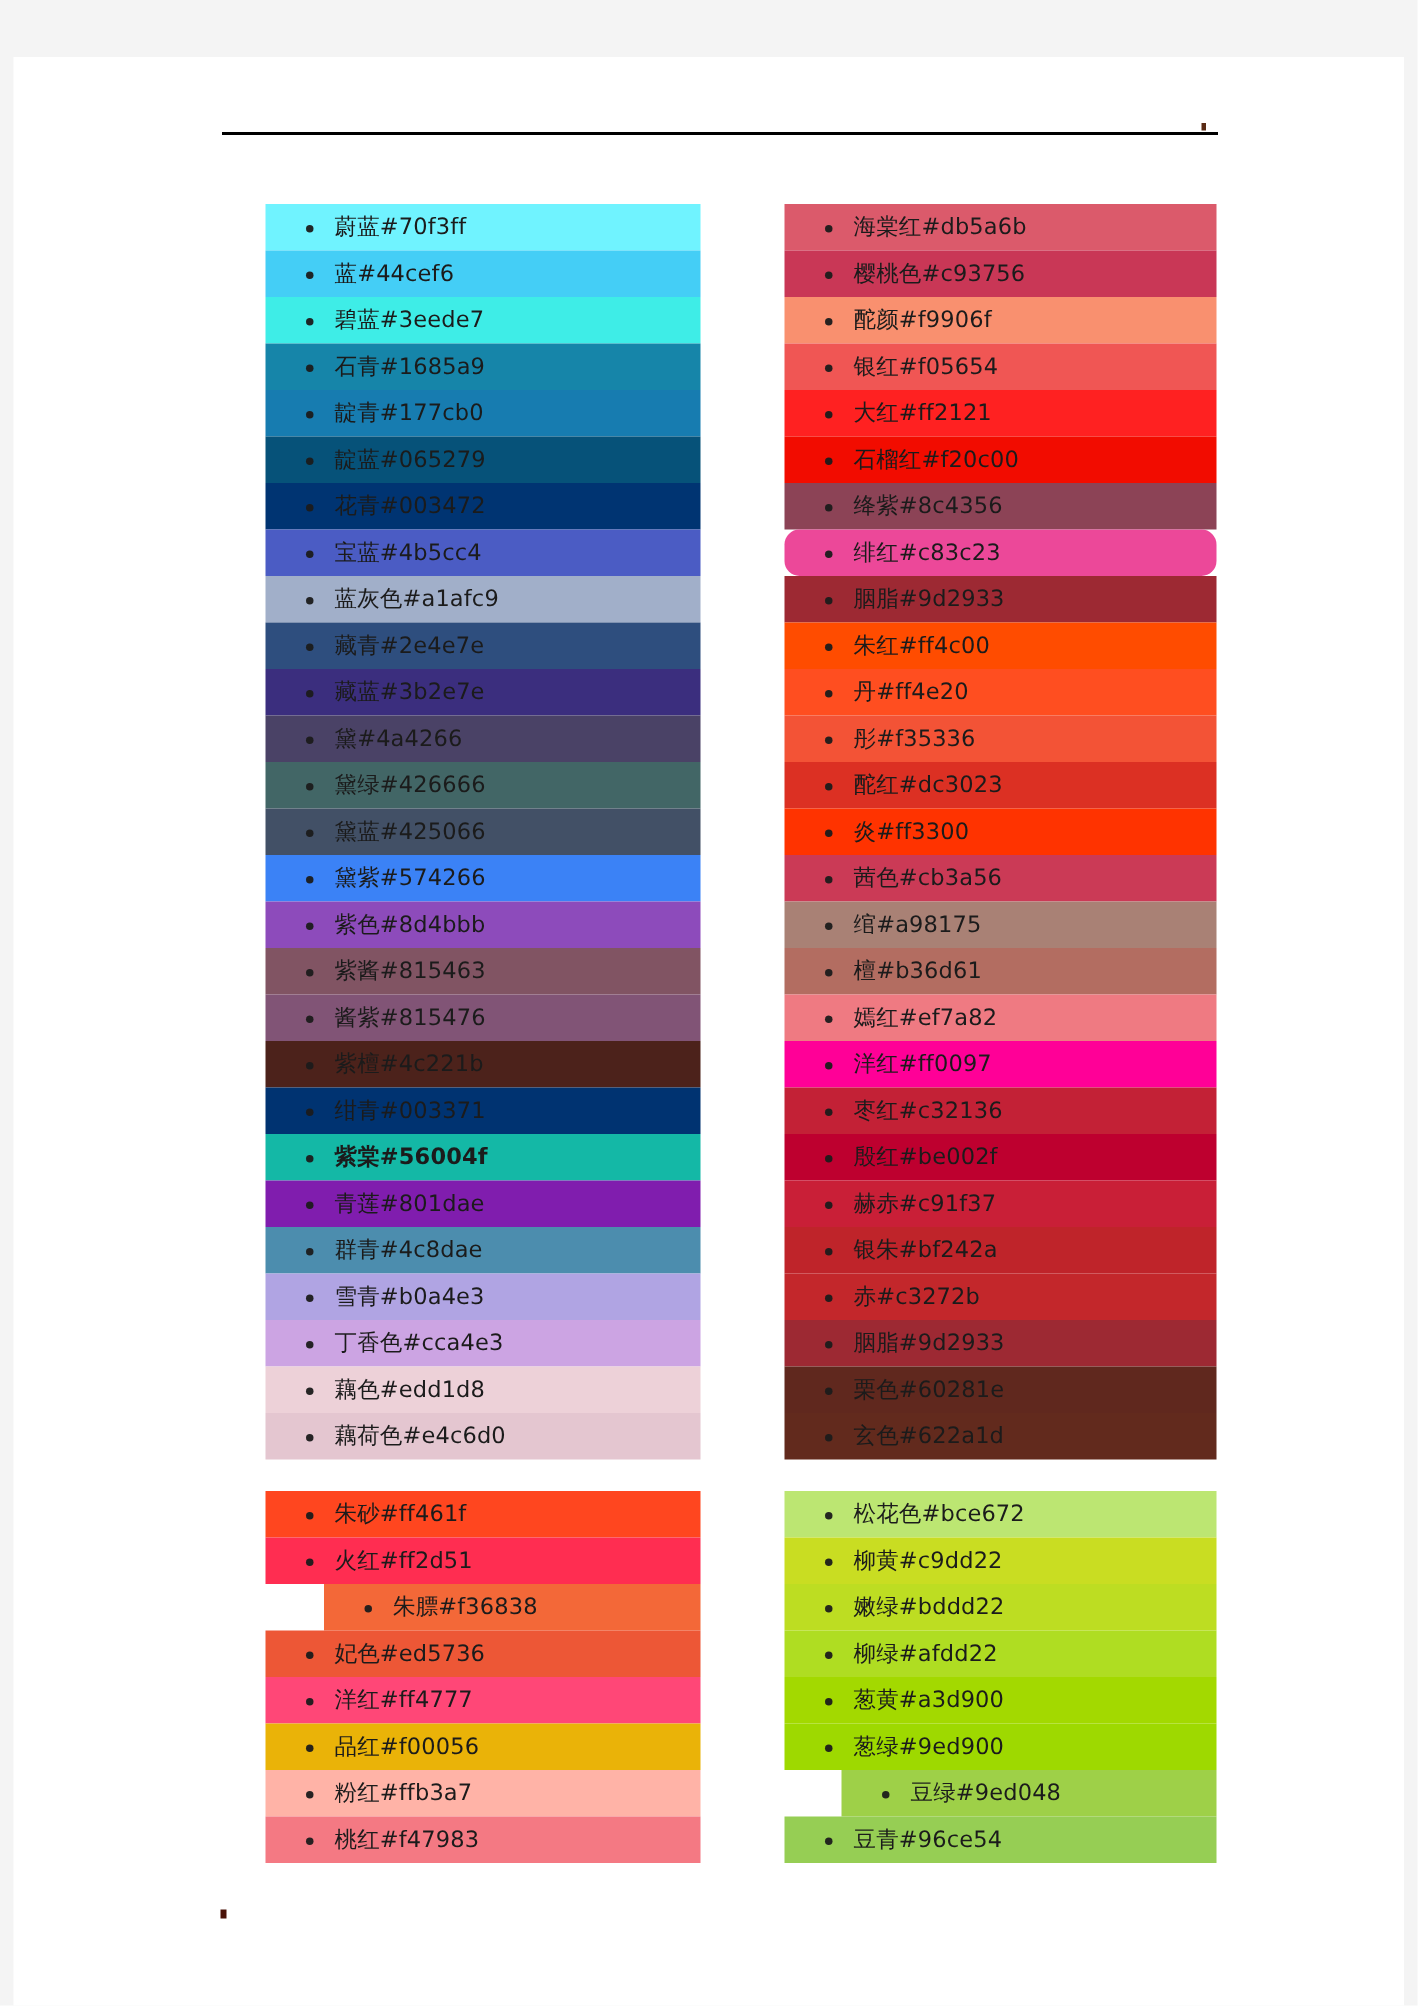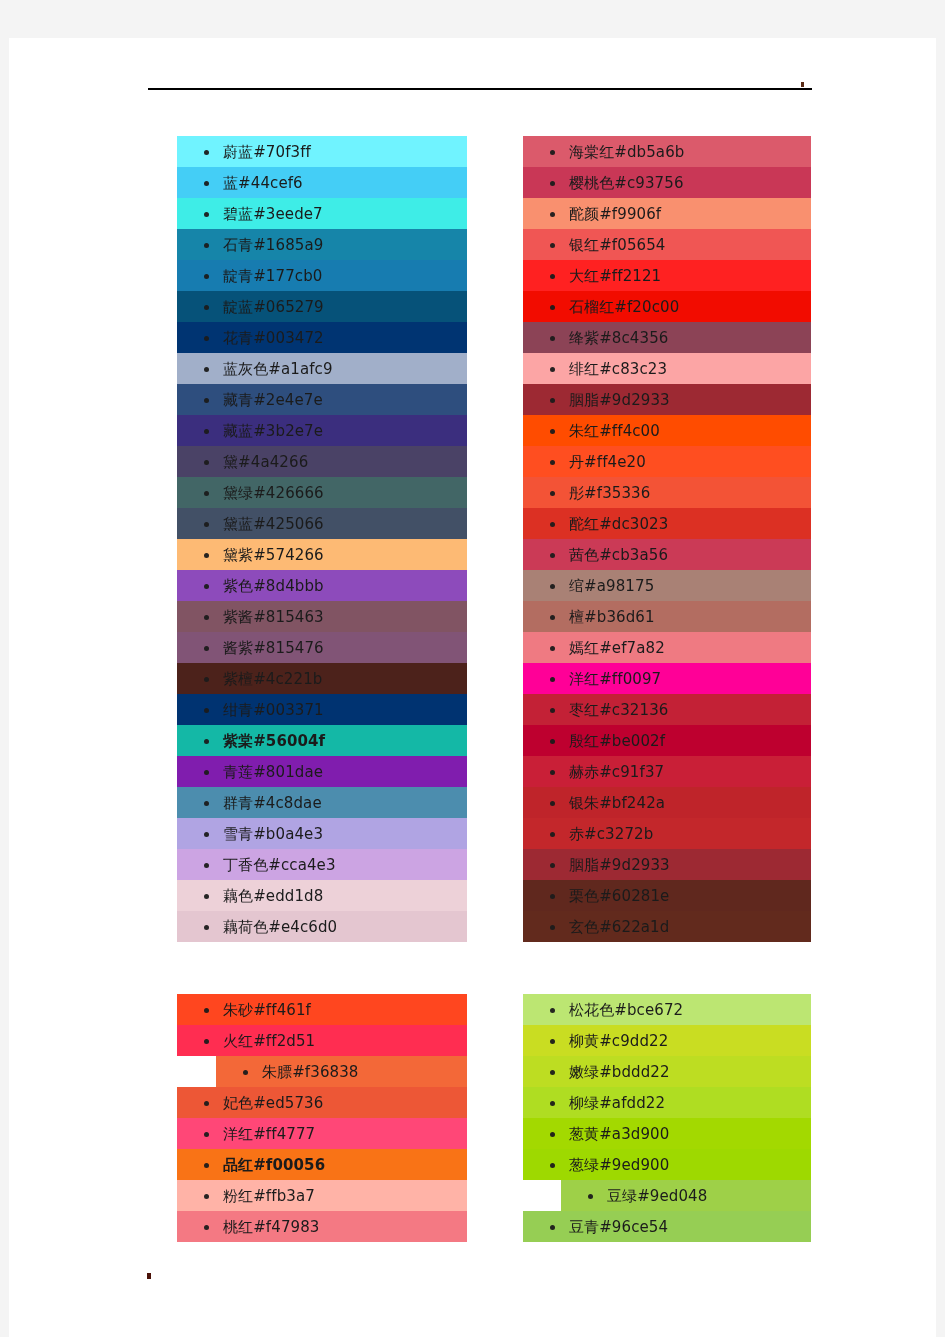--- a/index.html
+++ b/index.html
@@ -116,67 +116,69 @@
 
   <div class="col col-left">
     <div class="swatch-block block-a">
         <div class="swatch-row" style="background: rgb(112, 243, 255);"><span class="bullet"></span><span class="label">蔚蓝#70f3ff</span></div>
         <div class="swatch-row" style="background: rgb(68, 206, 246);"><span class="bullet"></span><span class="label">蓝#44cef6</span></div>
         <div class="swatch-row" style="background: rgb(62, 237, 231);"><span class="bullet"></span><span class="label">碧蓝#3eede7</span></div>
         <div class="swatch-row" style="background: rgb(22, 133, 169);"><span class="bullet"></span><span class="label">石青#1685a9</span></div>
         <div class="swatch-row" style="background: rgb(23, 124, 176);"><span class="bullet"></span><span class="label">靛青#177cb0</span></div>
         <div class="swatch-row" style="background: rgb(6, 82, 121);"><span class="bullet"></span><span class="label">靛蓝#065279</span></div>
         <div class="swatch-row" style="background: rgb(0, 52, 114);"><span class="bullet"></span><span class="label">花青#003472</span></div>
+        <div class="swatch-row" style="background: rgb(75, 92, 196);"><span class="bullet"></span><span class="label">宝蓝#4b5cc4</span></div>
         <div class="swatch-row" style="background: rgb(161, 175, 201);"><span class="bullet"></span><span class="label">蓝灰色#a1afc9</span></div>
         <div class="swatch-row" style="background: rgb(46, 78, 126);"><span class="bullet"></span><span class="label">藏青#2e4e7e</span></div>
         <div class="swatch-row" style="background: rgb(59, 46, 126);"><span class="bullet"></span><span class="label">藏蓝#3b2e7e</span></div>
         <div class="swatch-row" style="background: rgb(74, 66, 102);"><span class="bullet"></span><span class="label">黛#4a4266</span></div>
         <div class="swatch-row" style="background: rgb(66, 102, 102);"><span class="bullet"></span><span class="label">黛绿#426666</span></div>
         <div class="swatch-row" style="background: rgb(66, 80, 102);"><span class="bullet"></span><span class="label">黛蓝#425066</span></div>
-        <div class="swatch-row" style="background: #fdba74;"><span class="bullet"></span><span class="label">黛紫#574266</span></div>
+        <div class="swatch-row" style="background: #3b82f6;"><span class="bullet"></span><span class="label">黛紫#574266</span></div>
         <div class="swatch-row" style="background: rgb(141, 75, 187);"><span class="bullet"></span><span class="label">紫色#8d4bbb</span></div>
         <div class="swatch-row" style="background: rgb(129, 84, 99);"><span class="bullet"></span><span class="label">紫酱#815463</span></div>
         <div class="swatch-row" style="background: rgb(129, 84, 118);"><span class="bullet"></span><span class="label">酱紫#815476</span></div>
         <div class="swatch-row" style="background: rgb(76, 34, 27);"><span class="bullet"></span><span class="label">紫檀#4c221b</span></div>
         <div class="swatch-row" style="background: rgb(0, 51, 113);"><span class="bullet"></span><span class="label">绀青#003371</span></div>
         <div class="swatch-row" style="background: #14b8a6; font-weight: bold;"><span class="bullet"></span><span class="label">紫棠#56004f</span></div>
         <div class="swatch-row" style="background: rgb(128, 29, 174);"><span class="bullet"></span><span class="label">青莲#801dae</span></div>
         <div class="swatch-row" style="background: rgb(76, 141, 174);"><span class="bullet"></span><span class="label">群青#4c8dae</span></div>
         <div class="swatch-row" style="background: rgb(176, 164, 227);"><span class="bullet"></span><span class="label">雪青#b0a4e3</span></div>
         <div class="swatch-row" style="background: rgb(204, 164, 227);"><span class="bullet"></span><span class="label">丁香色#cca4e3</span></div>
         <div class="swatch-row" style="background: rgb(237, 209, 216);"><span class="bullet"></span><span class="label">藕色#edd1d8</span></div>
         <div class="swatch-row" style="background: rgb(228, 198, 208);"><span class="bullet"></span><span class="label">藕荷色#e4c6d0</span></div>
       </div>
     <div class="swatch-block block-b">
         <div class="swatch-row" style="background: rgb(255, 70, 31);"><span class="bullet"></span><span class="label">朱砂#ff461f</span></div>
         <div class="swatch-row" style="background: rgb(255, 45, 81);"><span class="bullet"></span><span class="label">火红#ff2d51</span></div>
         <div class="swatch-row" style="background: rgb(243, 104, 56); margin-left: 39px;"><span class="bullet"></span><span class="label">朱膘#f36838</span></div>
         <div class="swatch-row" style="background: rgb(237, 87, 54);"><span class="bullet"></span><span class="label">妃色#ed5736</span></div>
         <div class="swatch-row" style="background: rgb(255, 71, 119);"><span class="bullet"></span><span class="label">洋红#ff4777</span></div>
-        <div class="swatch-row" style="background: #f97316; font-weight: bold;"><span class="bullet"></span><span class="label">品红#f00056</span></div>
+        <div class="swatch-row" style="background: #eab308;"><span class="bullet"></span><span class="label">品红#f00056</span></div>
         <div class="swatch-row" style="background: rgb(255, 179, 167);"><span class="bullet"></span><span class="label">粉红#ffb3a7</span></div>
         <div class="swatch-row" style="background: rgb(244, 121, 131);"><span class="bullet"></span><span class="label">桃红#f47983</span></div>
       </div>
   </div>
 
   <div class="col col-right">
     <div class="swatch-block block-a">
         <div class="swatch-row" style="background: rgb(219, 90, 107);"><span class="bullet"></span><span class="label">海棠红#db5a6b</span></div>
         <div class="swatch-row" style="background: rgb(201, 55, 86);"><span class="bullet"></span><span class="label">樱桃色#c93756</span></div>
         <div class="swatch-row" style="background: rgb(249, 144, 111);"><span class="bullet"></span><span class="label">酡颜#f9906f</span></div>
         <div class="swatch-row" style="background: rgb(240, 86, 84);"><span class="bullet"></span><span class="label">银红#f05654</span></div>
         <div class="swatch-row" style="background: rgb(255, 33, 33);"><span class="bullet"></span><span class="label">大红#ff2121</span></div>
         <div class="swatch-row" style="background: rgb(242, 12, 0);"><span class="bullet"></span><span class="label">石榴红#f20c00</span></div>
         <div class="swatch-row" style="background: rgb(140, 67, 86);"><span class="bullet"></span><span class="label">绛紫#8c4356</span></div>
-        <div class="swatch-row" style="background: #fca5a5;"><span class="bullet"></span><span class="label">绯红#c83c23</span></div>
+        <div class="swatch-row" style="background: #ec4899; border-radius: 10px;"><span class="bullet"></span><span class="label">绯红#c83c23</span></div>
         <div class="swatch-row" style="background: rgb(157, 41, 51);"><span class="bullet"></span><span class="label">胭脂#9d2933</span></div>
         <div class="swatch-row" style="background: rgb(255, 76, 0);"><span class="bullet"></span><span class="label">朱红#ff4c00</span></div>
         <div class="swatch-row" style="background: rgb(255, 78, 32);"><span class="bullet"></span><span class="label">丹#ff4e20</span></div>
         <div class="swatch-row" style="background: rgb(243, 83, 54);"><span class="bullet"></span><span class="label">彤#f35336</span></div>
         <div class="swatch-row" style="background: rgb(220, 48, 35);"><span class="bullet"></span><span class="label">酡红#dc3023</span></div>
+        <div class="swatch-row" style="background: rgb(255, 51, 0);"><span class="bullet"></span><span class="label">炎#ff3300</span></div>
         <div class="swatch-row" style="background: rgb(203, 58, 86);"><span class="bullet"></span><span class="label">茜色#cb3a56</span></div>
         <div class="swatch-row" style="background: rgb(169, 129, 117);"><span class="bullet"></span><span class="label">绾#a98175</span></div>
         <div class="swatch-row" style="background: rgb(179, 109, 97);"><span class="bullet"></span><span class="label">檀#b36d61</span></div>
         <div class="swatch-row" style="background: rgb(239, 122, 130);"><span class="bullet"></span><span class="label">嫣红#ef7a82</span></div>
         <div class="swatch-row" style="background: rgb(255, 0, 151);"><span class="bullet"></span><span class="label">洋红#ff0097</span></div>
         <div class="swatch-row" style="background: rgb(195, 33, 54);"><span class="bullet"></span><span class="label">枣红#c32136</span></div>
         <div class="swatch-row" style="background: rgb(190, 0, 47);"><span class="bullet"></span><span class="label">殷红#be002f</span></div>
         <div class="swatch-row" style="background: rgb(201, 31, 55);"><span class="bullet"></span><span class="label">赫赤#c91f37</span></div>
         <div class="swatch-row" style="background: rgb(191, 36, 42);"><span class="bullet"></span><span class="label">银朱#bf242a</span></div>
         <div class="swatch-row" style="background: rgb(195, 39, 43);"><span class="bullet"></span><span class="label">赤#c3272b</span></div>

